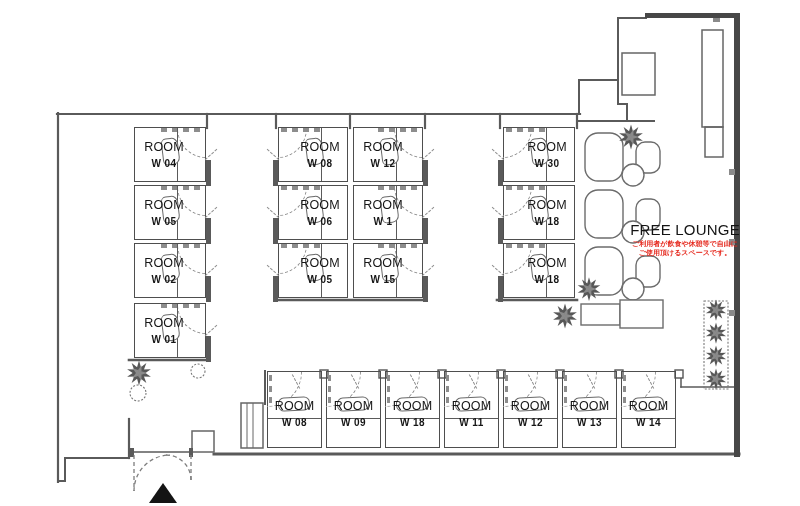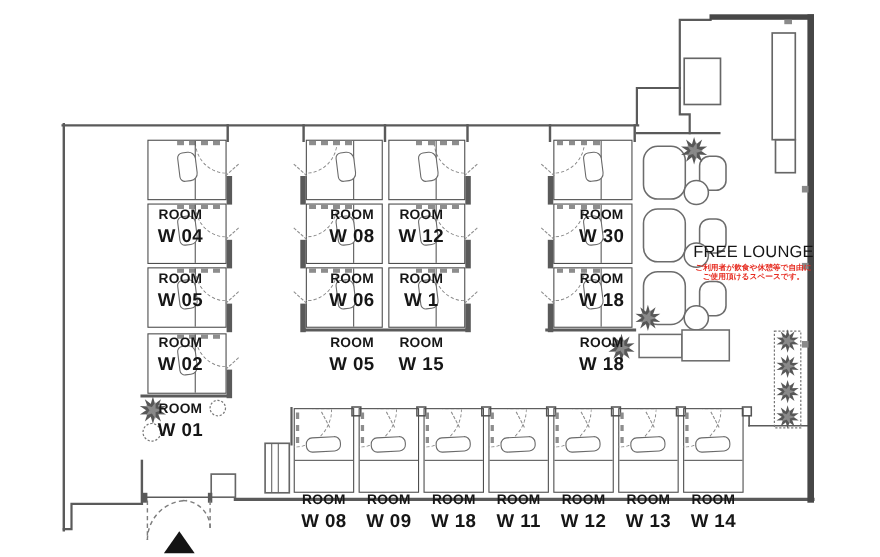--- a/index.html
+++ b/index.html
@@ -29,22 +29,22 @@
 
   .room .leaf{position:absolute;height:0;border-top:1.2px dashed #8f8f8f;z-index:0;}
   .room.door-right .leaf{right:-14px;top:26px;width:16px;transform:rotate(-42deg);}
   .room.door-left .leaf{left:-14px;top:26px;width:16px;transform:rotate(42deg);}
   .room.door-top .leaf{left:20px;top:9px;width:16px;transform:rotate(62deg);}
 
   .room .lbl{position:absolute;z-index:2;display:flex;flex-direction:column;align-items:center;color:#161616;}
   .room.door-right .lbl{left:2px;width:54px;top:13px;}
   .room.door-left .lbl{right:0;width:54px;top:13px;}
   .room.door-top .lbl{left:0;right:0;top:28px;}
-  .lbl .rname{font-size:12.5px;font-weight:700;letter-spacing:0.2px;line-height:1.1;white-space:nowrap;margin-top:48px;}
-  .lbl .rnum{font-size:17px;font-weight:800;letter-spacing:0.4px;line-height:1.1;margin-top:3px;white-space:nowrap;}
+  .lbl .rname{font-size:12.5px;font-weight:400;letter-spacing:0.2px;line-height:1.1;white-space:nowrap;}
+  .lbl .rnum{font-size:10px;font-weight:800;letter-spacing:0.4px;line-height:1.1;margin-top:3px;white-space:nowrap;}
 
   .stub{position:absolute;width:5px;height:26px;background:#5a5a5a;z-index:1;}
 
   
   .lounge-label{position:absolute;left:609px;top:221px;width:152px;text-align:center;z-index:3;}
   .lounge-title{font-size:15px;font-weight:500;letter-spacing:0.2px;color:#141414;white-space:nowrap;}
   .lounge-note{font-size:7px;font-weight:700;line-height:1.3;margin-top:1px;white-space:nowrap;}
 </style>
 </head>
 <body>

